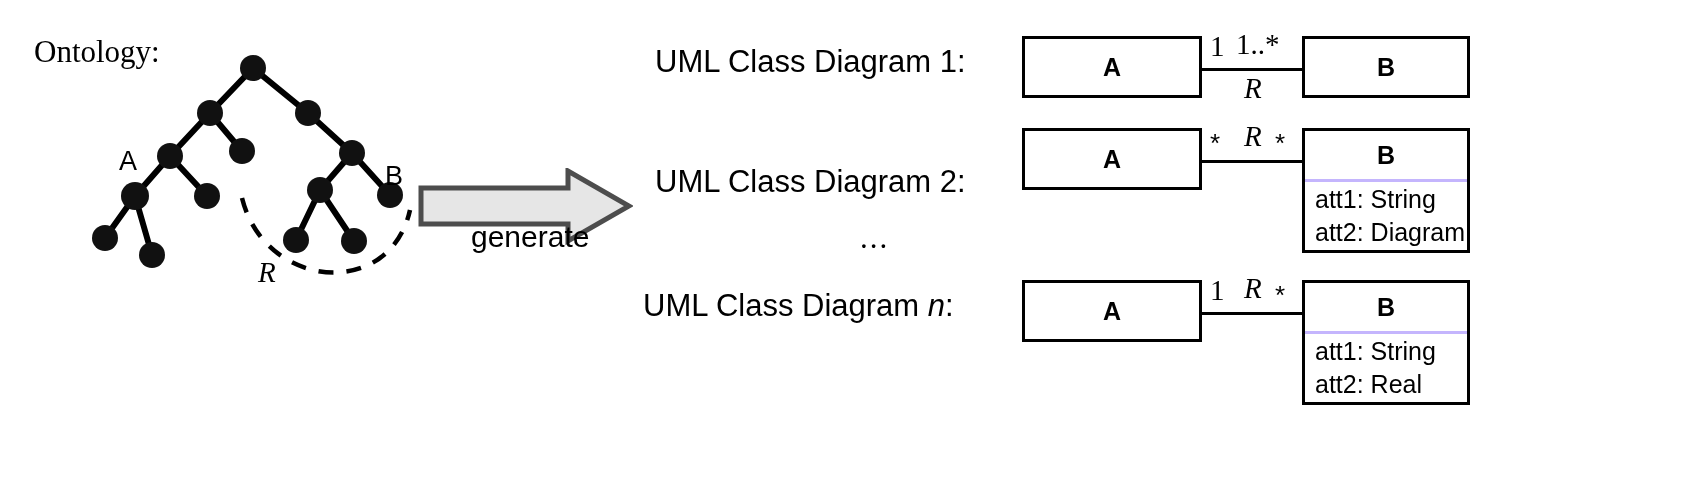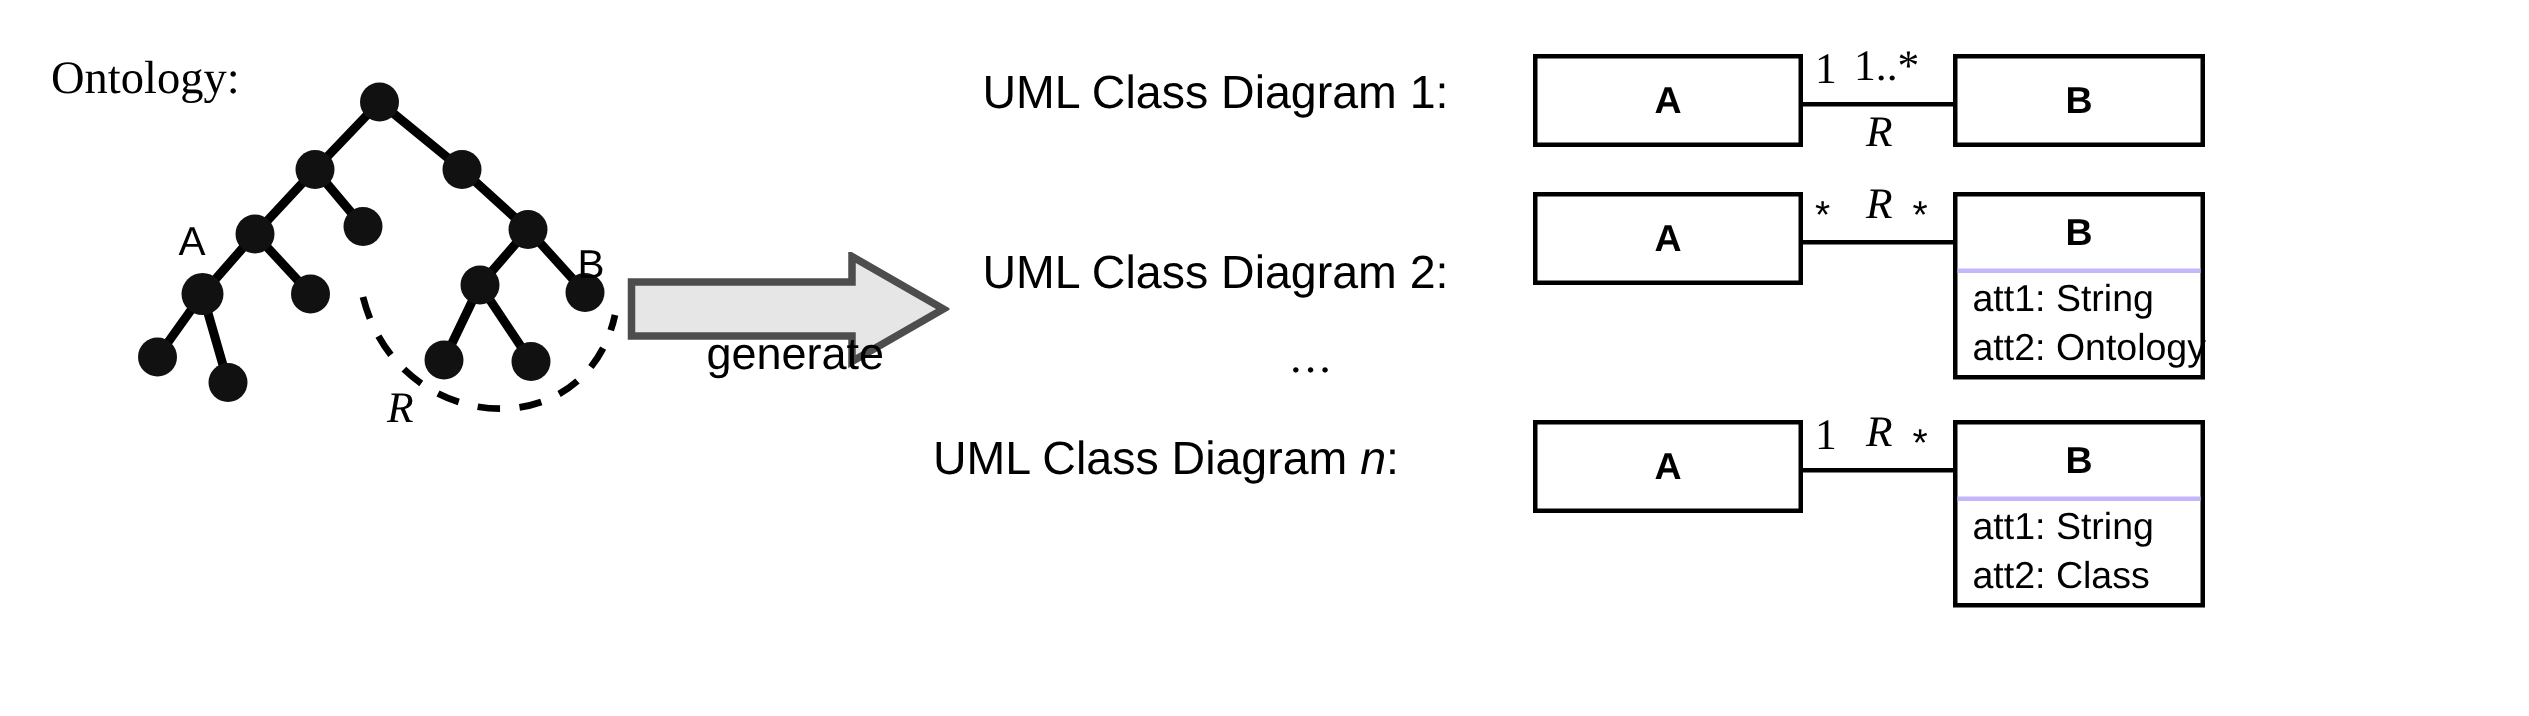--- a/index.html
+++ b/index.html
@@ -113,36 +113,36 @@
       <div class="mult" style="left: 1236px; top: 30px;">1..*</div>
       <div class="rolelbl" style="left: 1244px; top: 74px;">R</div>
       <div class="row-label" style="left: 655px; top: 138px; margin-top: 28px;"><span>UML Class Diagram </span><span>2</span><span>:</span></div>
       <div class="cbox" style="left: 1022px; top: 128px; width: 180px;">
         <div class="cname" style="height: 56px;">A</div>
       </div>
       <div class="cbox" style="left: 1302px; top: 128px; width: 168px;">
         <div class="cname" style="height: 48px;">B</div>
         <div class="cattrs">
           <div class="cattr">att1: String</div>
-          <div class="cattr">att2: Ontology</div>
+          <div class="cattr">att2: Diagram</div>
         </div>
       </div>
       <div class="assoc" style="left: 1202px; top: 160px; width: 100px;"></div>
       <div class="mult star" style="left: 1210px; top: 130px;">*</div>
       <div class="mult star" style="left: 1275px; top: 130px;">*</div>
       <div class="rolelbl" style="left: 1244px; top: 122px;">R</div>
-      <div class="row-label" style="left: 622px; top: 290px;"><span>UML Class Diagram </span><span class="ital">n</span><span>:</span></div>
+      <div class="row-label" style="left: 643px; top: 290px;"><span>UML Class Diagram </span><span class="ital">n</span><span>:</span></div>
       <div class="cbox" style="left: 1022px; top: 280px; width: 180px;">
         <div class="cname" style="height: 56px;">A</div>
       </div>
       <div class="cbox" style="left: 1302px; top: 280px; width: 168px;">
         <div class="cname" style="height: 48px;">B</div>
         <div class="cattrs">
           <div class="cattr">att1: String</div>
-          <div class="cattr">att2: Class</div>
+          <div class="cattr">att2: Real</div>
         </div>
       </div>
       <div class="assoc" style="left: 1202px; top: 312px; width: 100px;"></div>
       <div class="mult" style="left: 1210px; top: 276px;">1</div>
       <div class="mult star" style="left: 1275px; top: 282px;">*</div>
       <div class="rolelbl" style="left: 1244px; top: 274px;">R</div>
     </div>
 
 </div>
 

